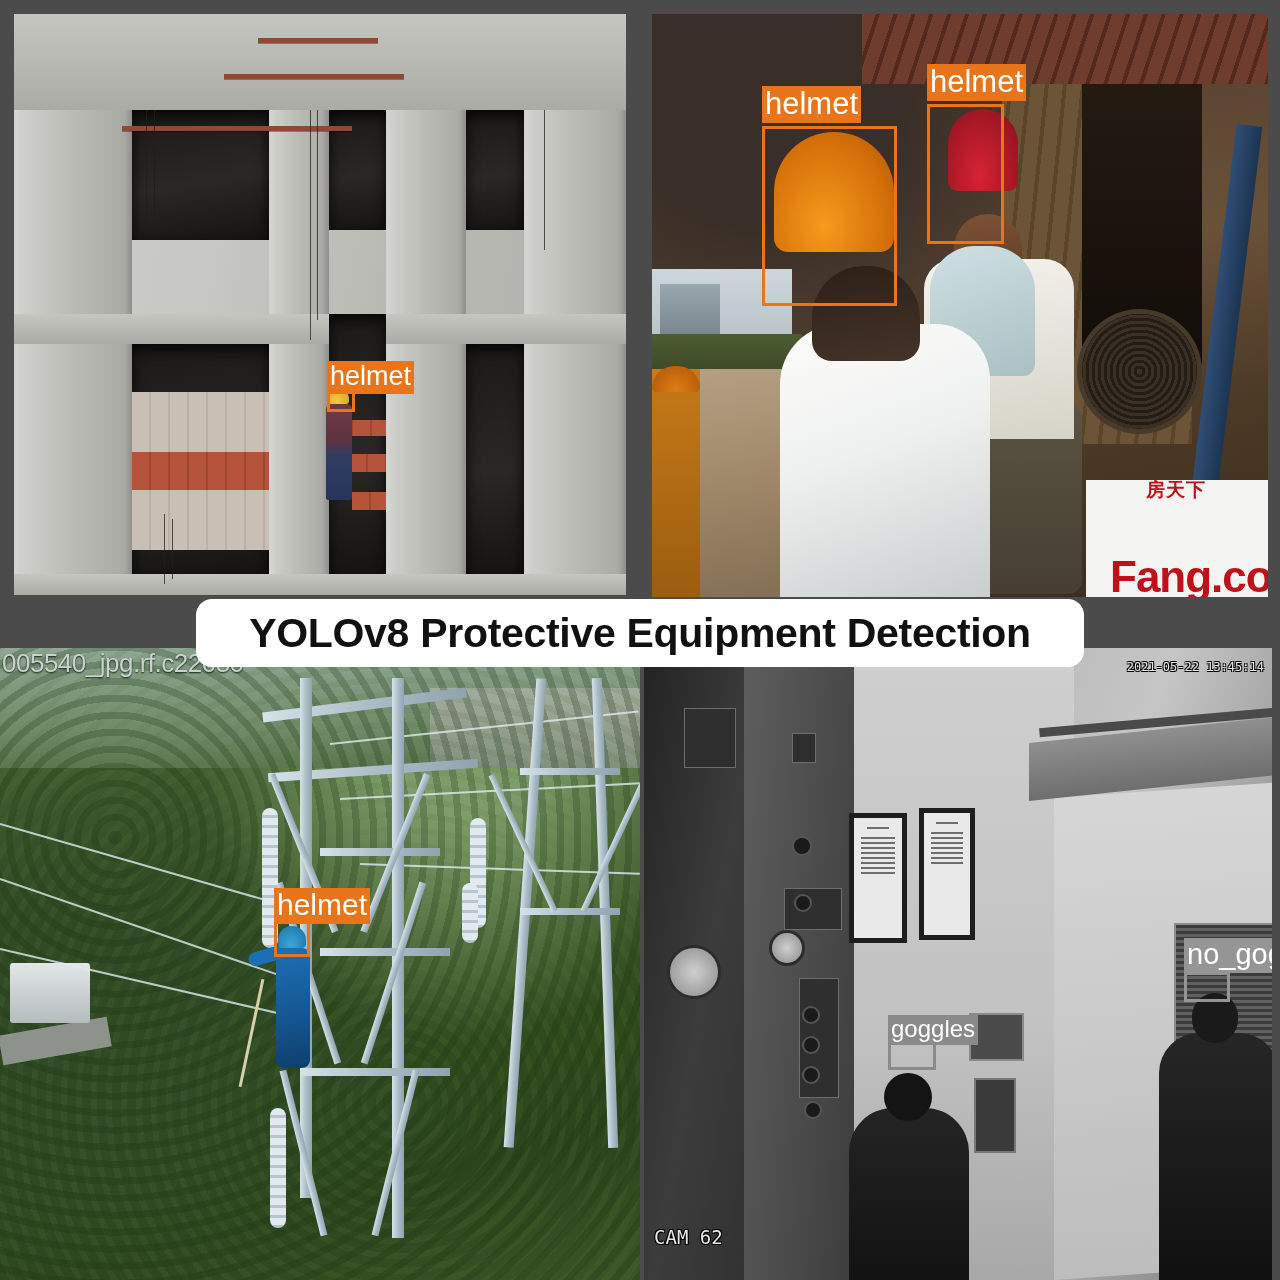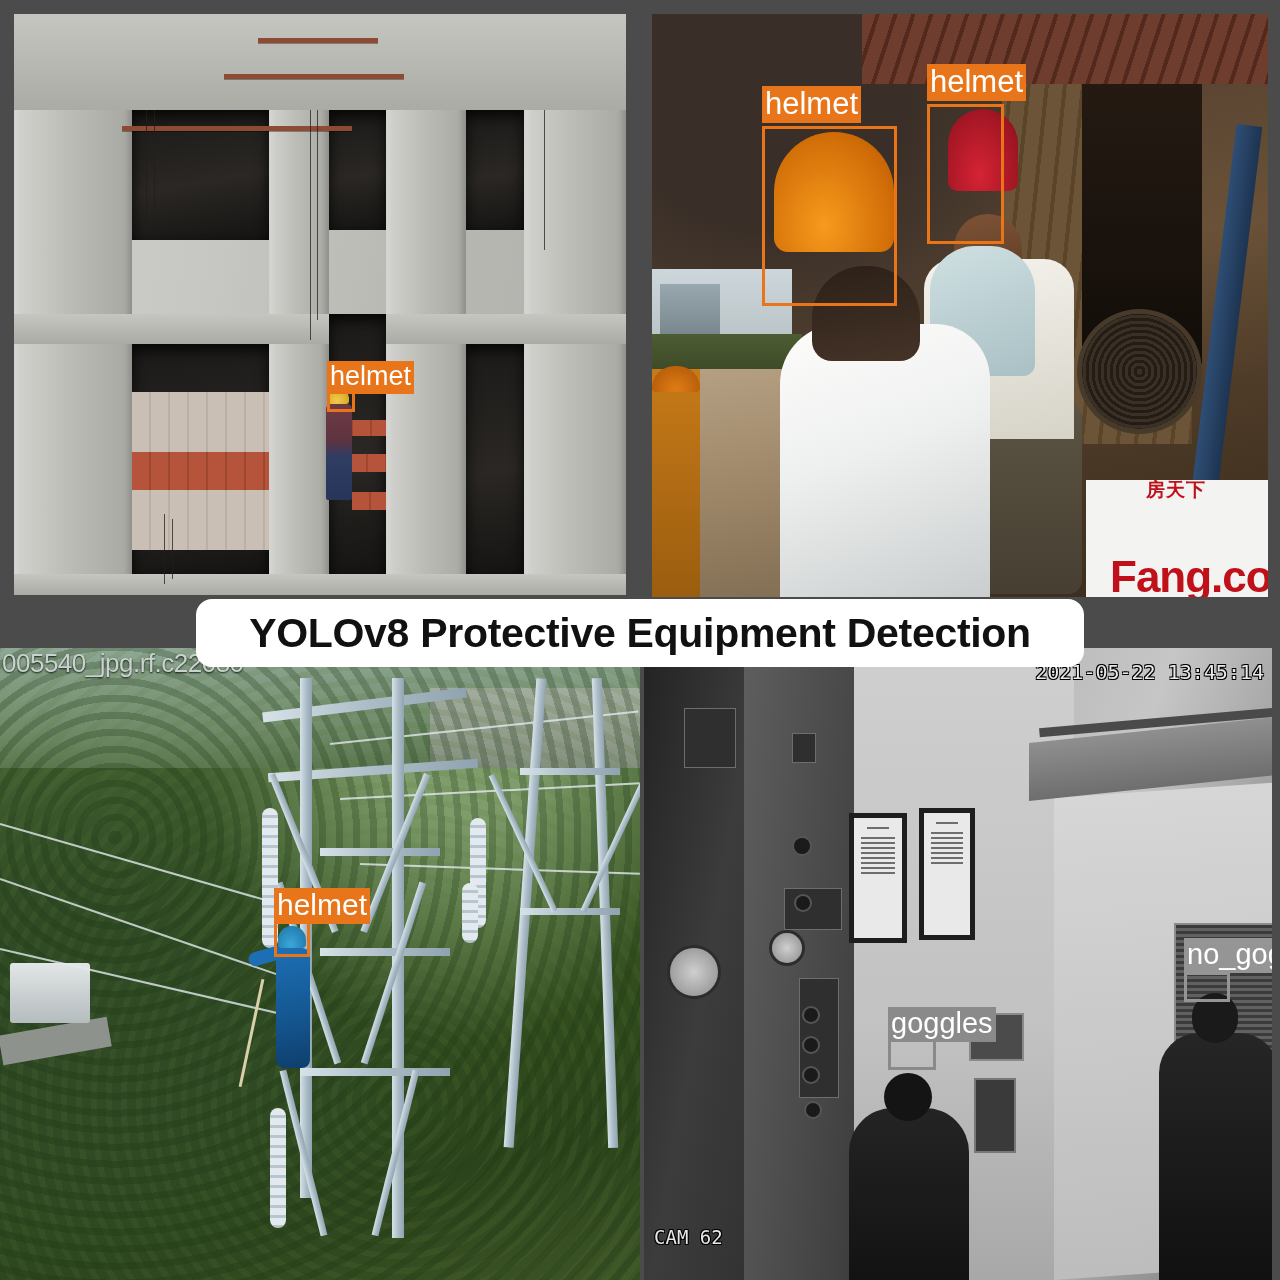--- a/index.html
+++ b/index.html
@@ -577,26 +577,26 @@
 
       <div class="dev-box"></div>
       <div class="dev-box2"></div>
       <div class="cabinet"></div>
 
       <div class="person-a"></div>
       <div class="person-a-head"></div>
       <div class="person-b"></div>
       <div class="person-b-head"></div>
 
-      <div class="osd" style="right:8px;top:12px;font-size:20px;">2021-05-22 13:45:14</div>
+      <div class="osd" style="right:8px;top:12px;font-size:12px;">2021-05-22 13:45:14</div>
       <div class="osd" style="left:10px;bottom:32px;font-size:19px;">CAM 62</div>
 
       <div class="det" style="left:244px;top:355px;">
         <div class="det-box" style="left:0;top:34px;width:48px;height:33px;border-width:3px;border-color:#e0736e;"></div>
-        <div class="det-label" style="left:0;top:4px;background:#e0736e;font-size:29px;">goggles</div>
+        <div class="det-label" style="left:0;top:12px;background:#e0736e;font-size:24px;">goggles</div>
       </div>
 
       <div class="det" style="left:540px;top:290px;">
         <div class="det-box" style="left:0;top:34px;width:46px;height:30px;border-width:3px;border-color:#2fc20a;"></div>
         <div class="det-label" style="left:0;top:0;background:#2fc20a;font-size:29px;">no_goggle</div>
       </div>
     </div>
   </div>
 
 </div>

